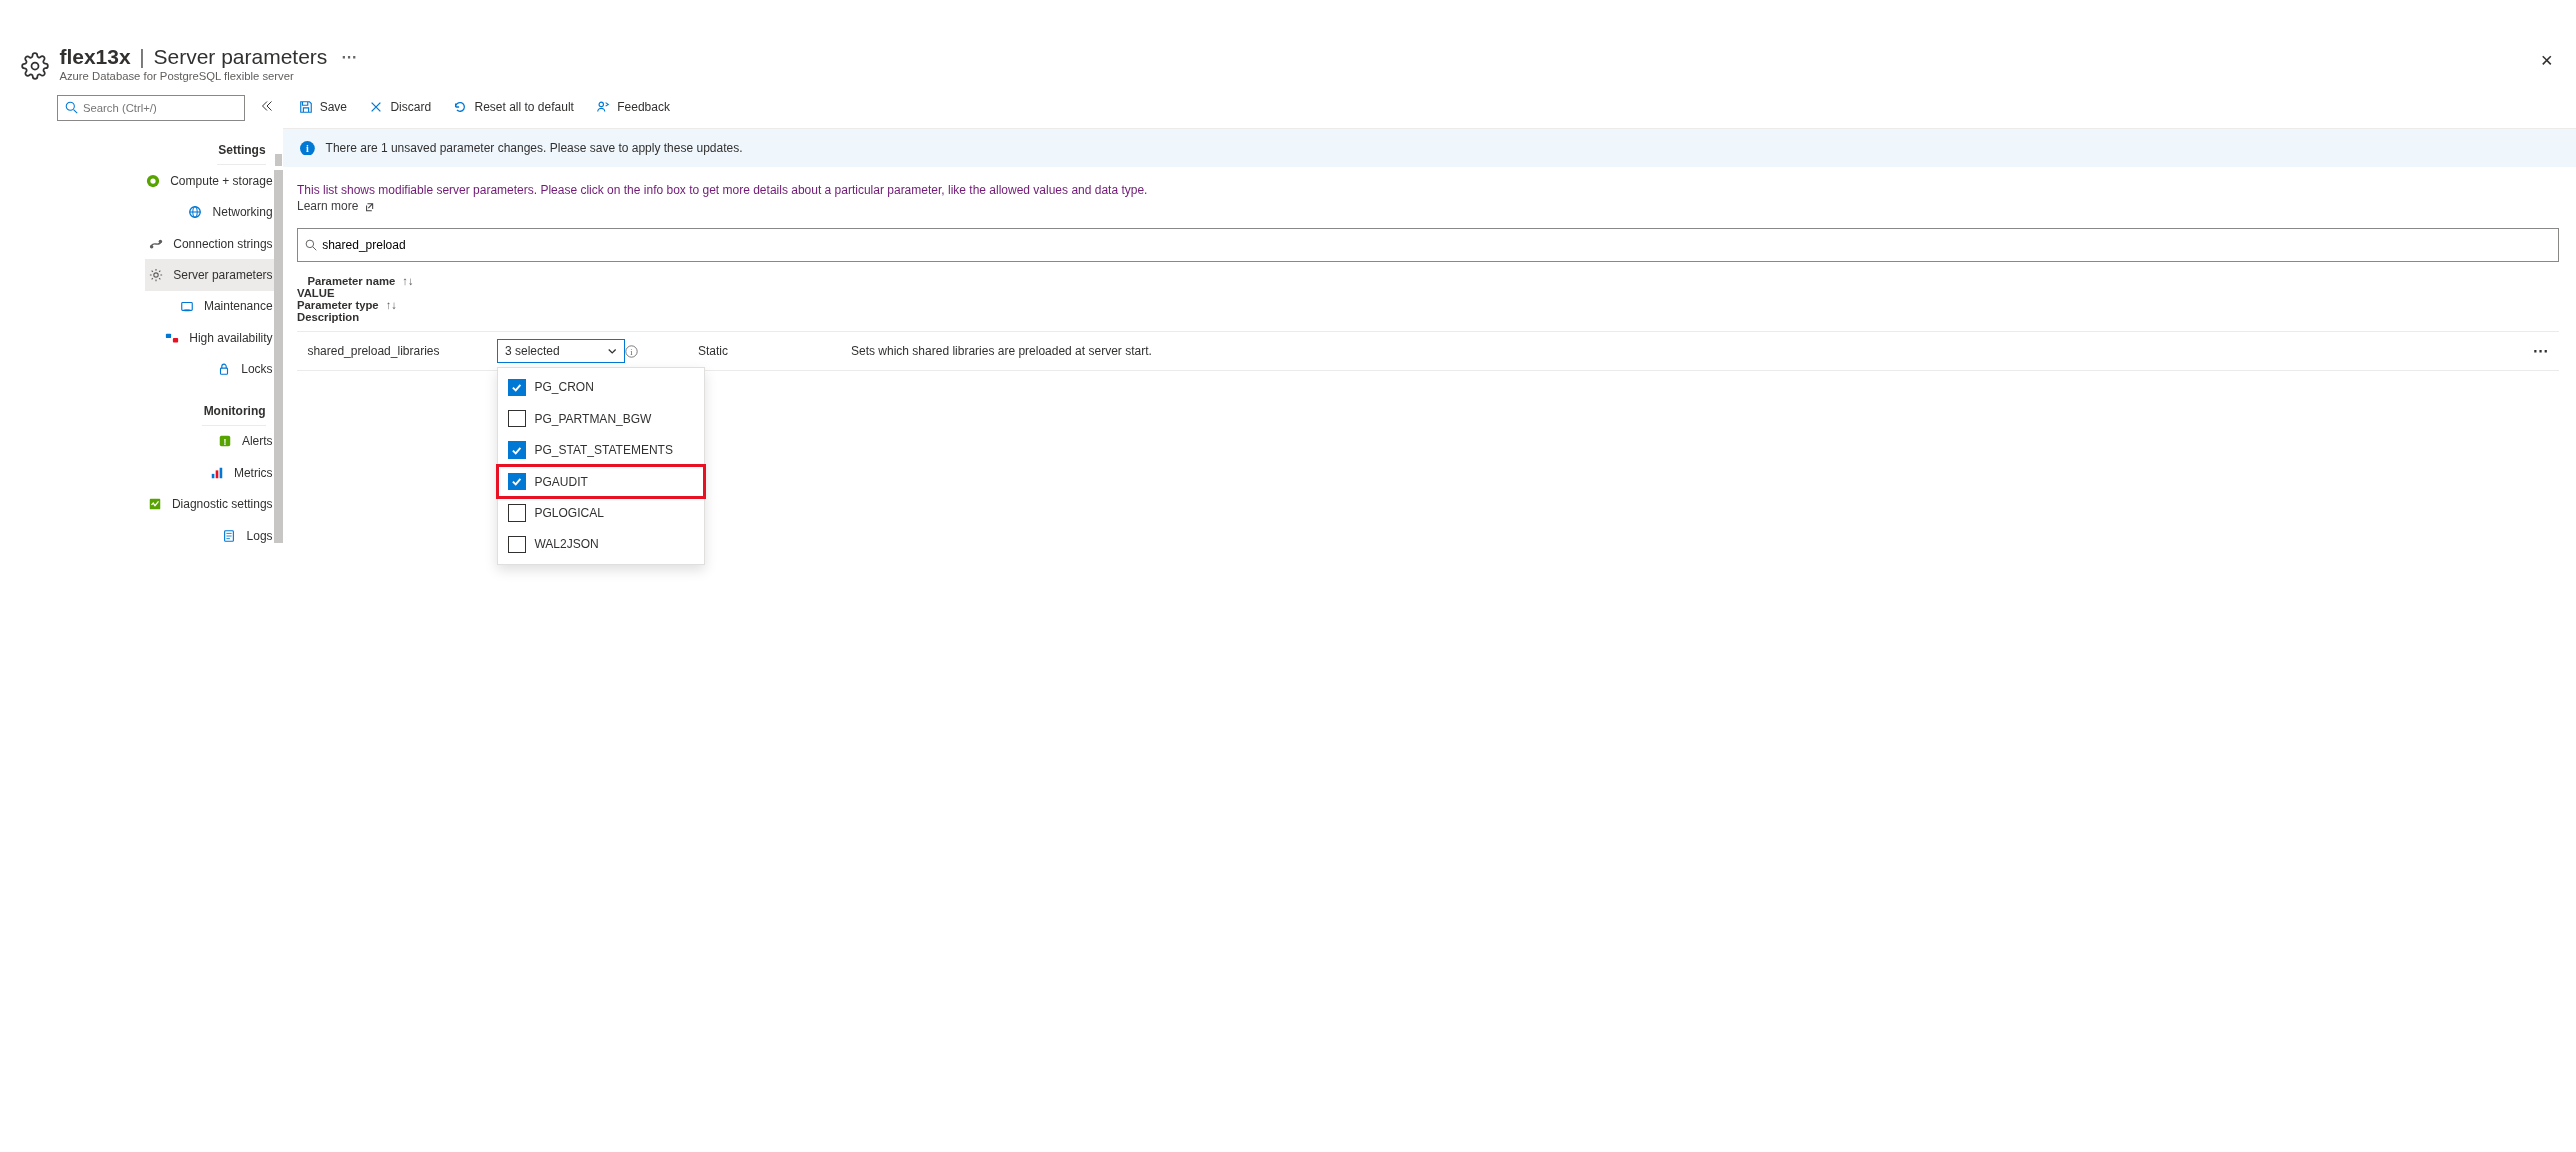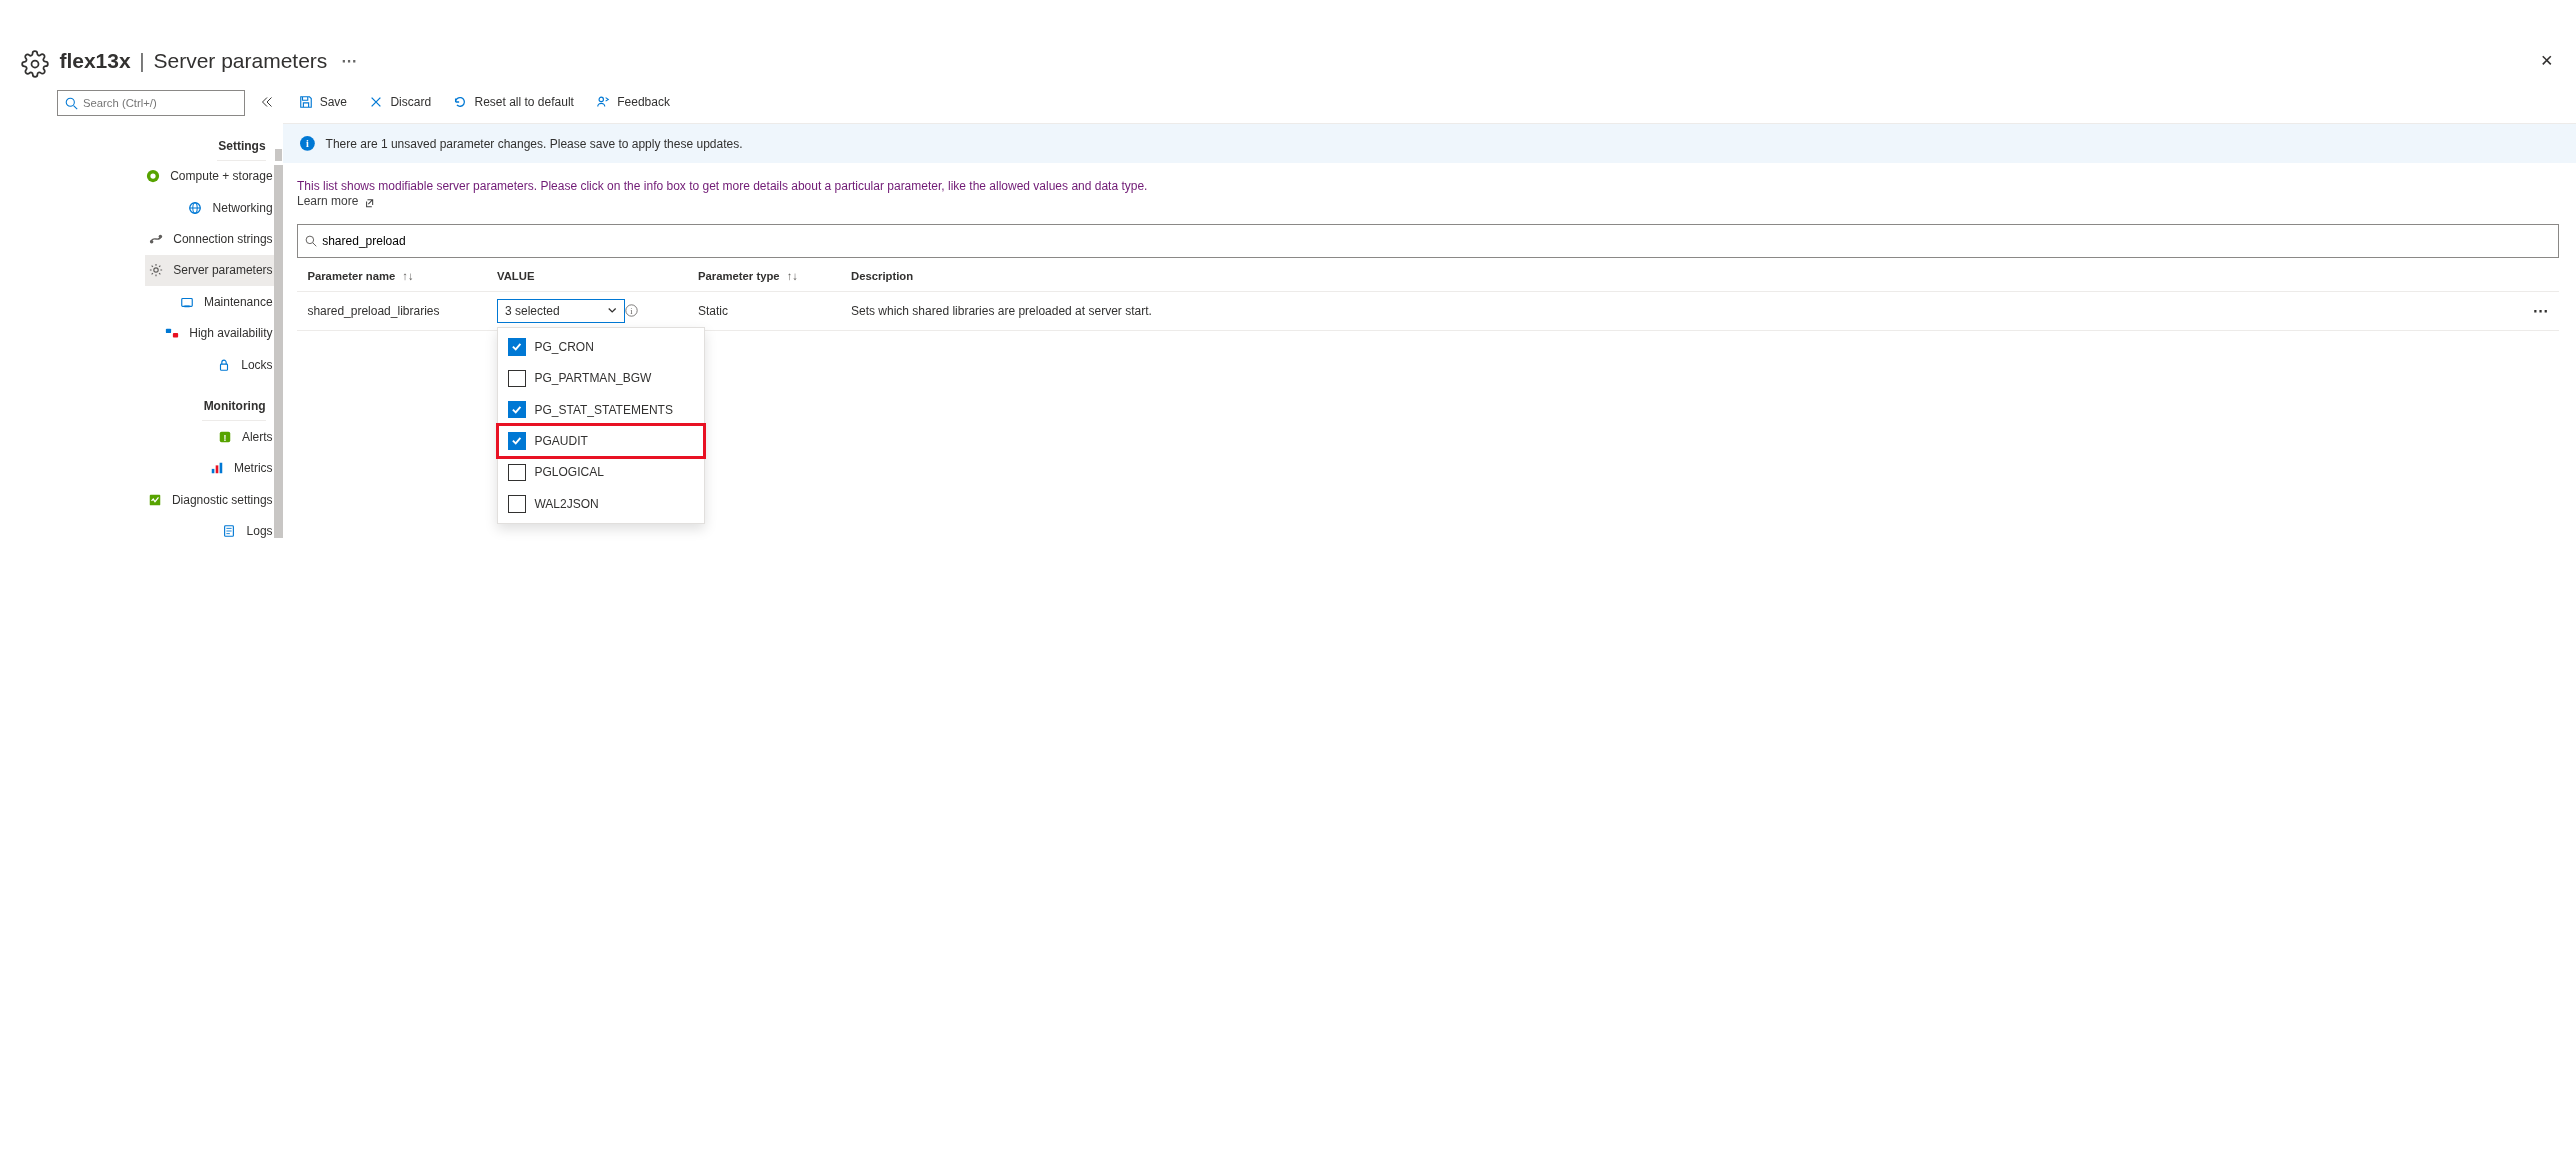--- a/index.html
+++ b/index.html
@@ -43,21 +43,21 @@
 .main-content { padding: 15.6px 17.4px 0 14px; }
 .desc-text { font-size: 12px; color: #701a75; }
 .learn-link { color: #404040; display: inline-flex; align-items: flex-end; gap: 6px; margin-top: 1.7px; cursor: pointer; }
 .learn-link svg { width: 10.4px; height: 10.4px; }
 
 .param-search { display: flex; align-items: center; border: 0.9px solid #8a8886; height: 26px; padding: 16px 7px; margin-top: 15.6px; }
 .param-search svg { width: 12px; height: 12px; color: #605e5c; margin-right: 5.2px; }
 .param-search input { border: none; outline: none; flex: 1; font-size: 12px; }
 
 .table { margin-top: 3.5px; width: 100%; }
-.thead { display: flex; border-bottom: 0.9px solid #edebe9; padding: 8.7px 0; }
+.thead { display: flex; border-bottom: 0.9px solid #edebe9; padding: 8.7px 0; flex-direction: column; }
 .th { font-weight: 600; font-size: 11.3px; display: flex; align-items: center; gap: 7px; }
 .th-name { width: 200px; padding-left: 10.4px; }
 .th-value { width: 201px; }
 .th-type { width: 153px; }
 .th-desc { flex: 1; }
 .sort-icon { color: #605e5c; }
 
 .trow { display: flex; align-items: center; padding: 7px 0; border-bottom: 0.9px solid #edebe9; position: relative; }
 .td-name { width: 200px; padding-left: 10.4px; font-size: 12px; }
 .td-value { width: 201px; display: flex; align-items: center; }
@@ -85,20 +85,21 @@
         <circle cx="12" cy="12" r="3"></circle>
         <path d="M19.4 15a1.65 1.65 0 0 0 .33 1.82l.06.06a2 2 0 1 1-2.83 2.83l-.06-.06a1.65 1.65 0 0 0-1.82-.33 1.65 1.65 0 0 0-1 1.51V21a2 2 0 1 1-4 0v-.09a1.65 1.65 0 0 0-1-1.51 1.65 1.65 0 0 0-1.82.33l-.06.06a2 2 0 1 1-2.83-2.83l.06-.06a1.65 1.65 0 0 0 .33-1.82 1.65 1.65 0 0 0-1.51-1H3a2 2 0 1 1 0-4h.09a1.65 1.65 0 0 0 1.51-1 1.65 1.65 0 0 0-.33-1.82l-.06-.06a2 2 0 1 1 2.83-2.83l.06.06a1.65 1.65 0 0 0 1.82.33h0a1.65 1.65 0 0 0 1-1.51V3a2 2 0 1 1 4 0v.09a1.65 1.65 0 0 0 1 1.51 1.65 1.65 0 0 0 1.82-.33l.06-.06a2 2 0 1 1 2.83 2.83l-.06.06a1.65 1.65 0 0 0-.33 1.82v0a1.65 1.65 0 0 0 1.51 1H21a2 2 0 1 1 0 4h-.09a1.65 1.65 0 0 0-1.51 1z"></path>
       </svg>
     <div class="header-text">
       <div class="header-title">
         <span>flex13x</span>
         <span class="sep">|</span>
         <span style="font-weight:400;">Server parameters</span>
         <span class="more">⋯</span>
       </div>
+      <div class="header-subtitle">Azure Database for PostgreSQL flexible server</div>
     </div>
     <div class="header-close">✕</div>
   </div>
 
   <div class="body">
     <div class="sidebar">
       <div class="sidebar-search-row">
         <div class="search-box">
           <svg viewBox="0 0 16 16">
               <circle cx="6.5" cy="6.5" r="5" fill="none" stroke="currentColor" stroke-width="1.3"></circle>

